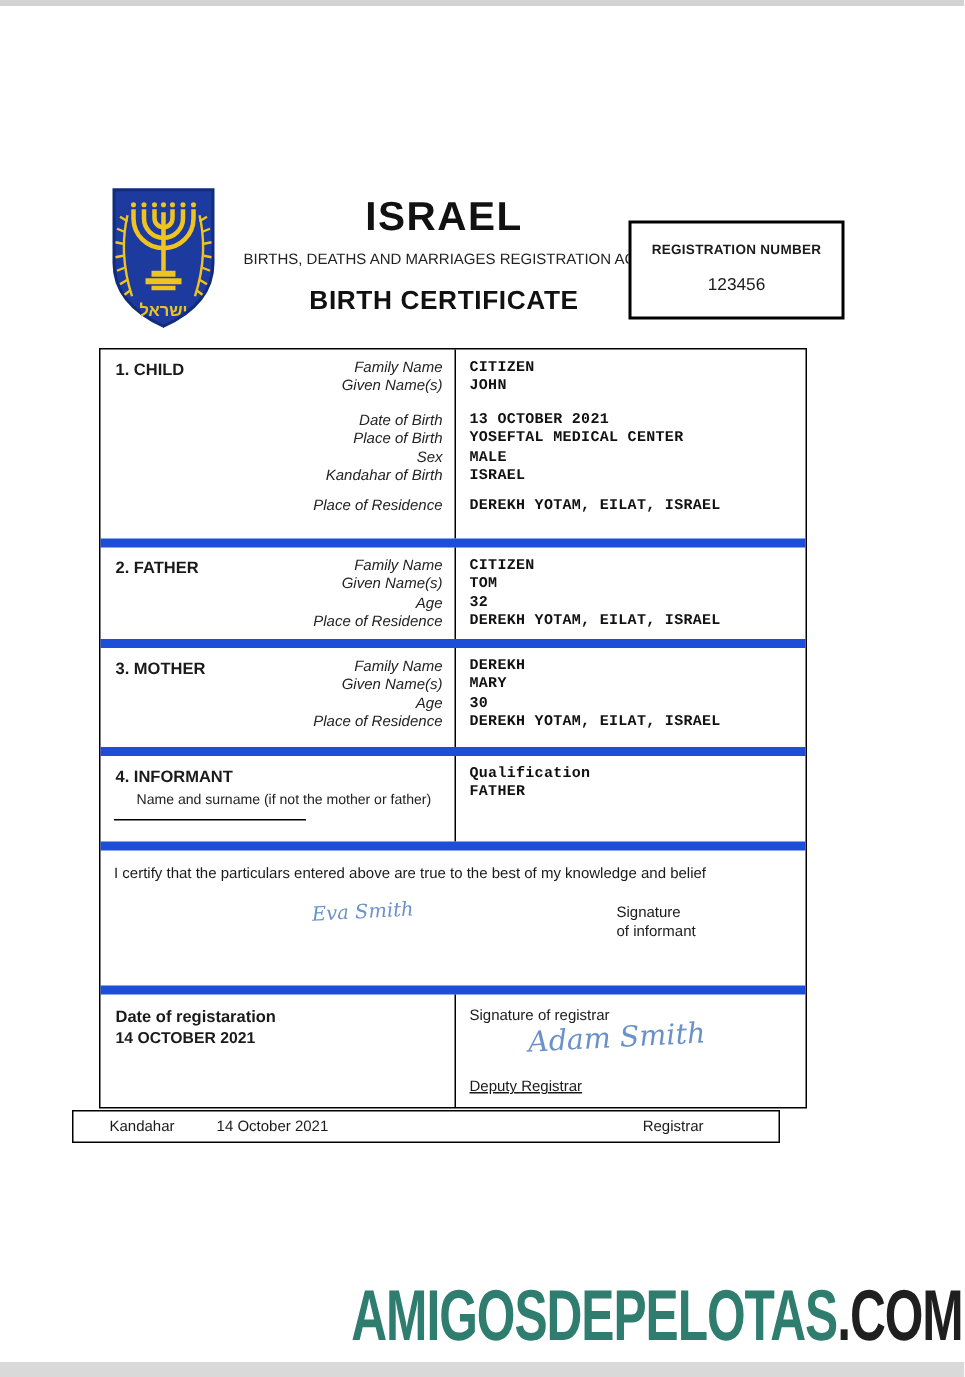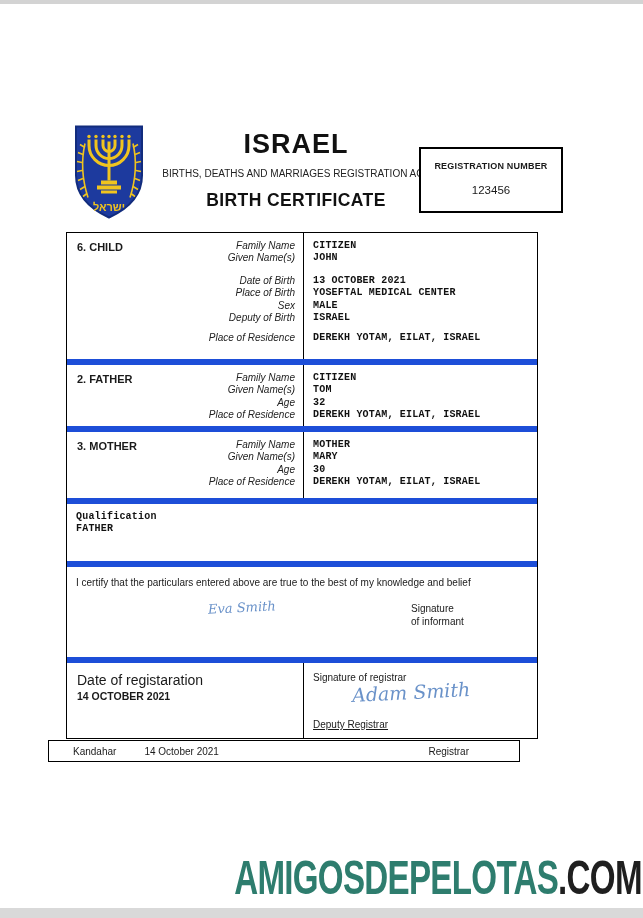--- a/index.html
+++ b/index.html
@@ -44,21 +44,21 @@
   .inf-title { font-size:11px; font-weight:bold; padding:8px 0 0 10px; }
   .inf-sub { font-size:9.4px; margin:3px 0 0 24px; color:#222; white-space:nowrap; }
   .inf-line { margin:8px 0 0 9px; width:128px; height:1px; background:#000; }
 
   
   .certify-cell { width:100%; position:relative; padding:10px 10px 0 9px; font-size:10px; }
   .sig-informant { position:absolute; left:95px; top:33px; width:160px; text-align:center; font-size:13px; }
   .sig-label { position:absolute; left:344px; top:35px; font-size:10px; line-height:13px; }
 
   
-  .regrow-datelabel { font-size:14px; padding-top:2px; }
+  .regrow-datelabel { font-size:11px; padding-top:2px;font-weight:bold; }
   .regrow-datevalue { font-size:10.5px; font-weight:bold; margin-top:2px; }
   .regrow-right { position:relative; }
   .regrow-siglabel { font-size:10px; padding-top:2px; }
   .regrow-sig { position:absolute; left:48px; top:18px; font-size:19px; }
   .regrow-deputy { position:absolute; left:9px; top:56px; font-size:10px;text-decoration:underline; }
 
   
   .footer-box { position:absolute; left:48px; top:740px; width:472px; height:22px; border:1.5px solid #000; display:flex; align-items:center; font-size:10px; background:#fff; }
   .fb-place { margin-left:24px; }
   .fb-date { margin-left:28px; }
@@ -113,29 +113,29 @@
 
   <div class="reg-box">
     <div class="reg-label">REGISTRATION NUMBER</div>
     <div class="reg-value">123456</div>
   </div>
 
   <div class="cert-table">
 
     <div class="row row-child">
       <div class="cell-l">
-        <div class="sec-title">6. CHILD</div>
+        <div class="sec-title">1. CHILD</div>
         <div class="labels">
           <div>Family Name</div>
           <div>Given Name(s)</div>
           <div class="sp10"></div>
           <div>Date of Birth</div>
           <div>Place of Birth</div>
           <div>Sex</div>
-          <div>Deputy of Birth</div>
+          <div>Kandahar of Birth</div>
           <div class="sp8"></div>
           <div>Place of Residence</div>
         </div>
       </div>
       <div class="cell-r">
         <div class="values">
           <div>CITIZEN</div>
           <div>JOHN</div>
           <div class="sp10"></div>
           <div>13 OCTOBER 2021</div>
@@ -173,29 +173,34 @@
         <div class="sec-title">3. MOTHER</div>
         <div class="labels">
           <div>Family Name</div>
           <div>Given Name(s)</div>
           <div>Age</div>
           <div>Place of Residence</div>
         </div>
       </div>
       <div class="cell-r">
         <div class="values">
-          <div>MOTHER</div>
+          <div>DEREKH</div>
           <div>MARY</div>
           <div>30</div>
           <div>DEREKH YOTAM, EILAT, ISRAEL</div>
         </div>
       </div>
     </div>
 
     <div class="row row-informant">
+      <div class="cell-l inf-cell">
+        <div class="inf-title">4. INFORMANT</div>
+        <div class="inf-sub">Name and surname (if not the mother or father)</div>
+        <div class="inf-line"></div>
+      </div>
       <div class="cell-r">
         <div class="values">
           <div>Qualification</div>
           <div>FATHER</div>
         </div>
       </div>
     </div>
 
     <div class="row row-certify">
       <div class="certify-cell">

